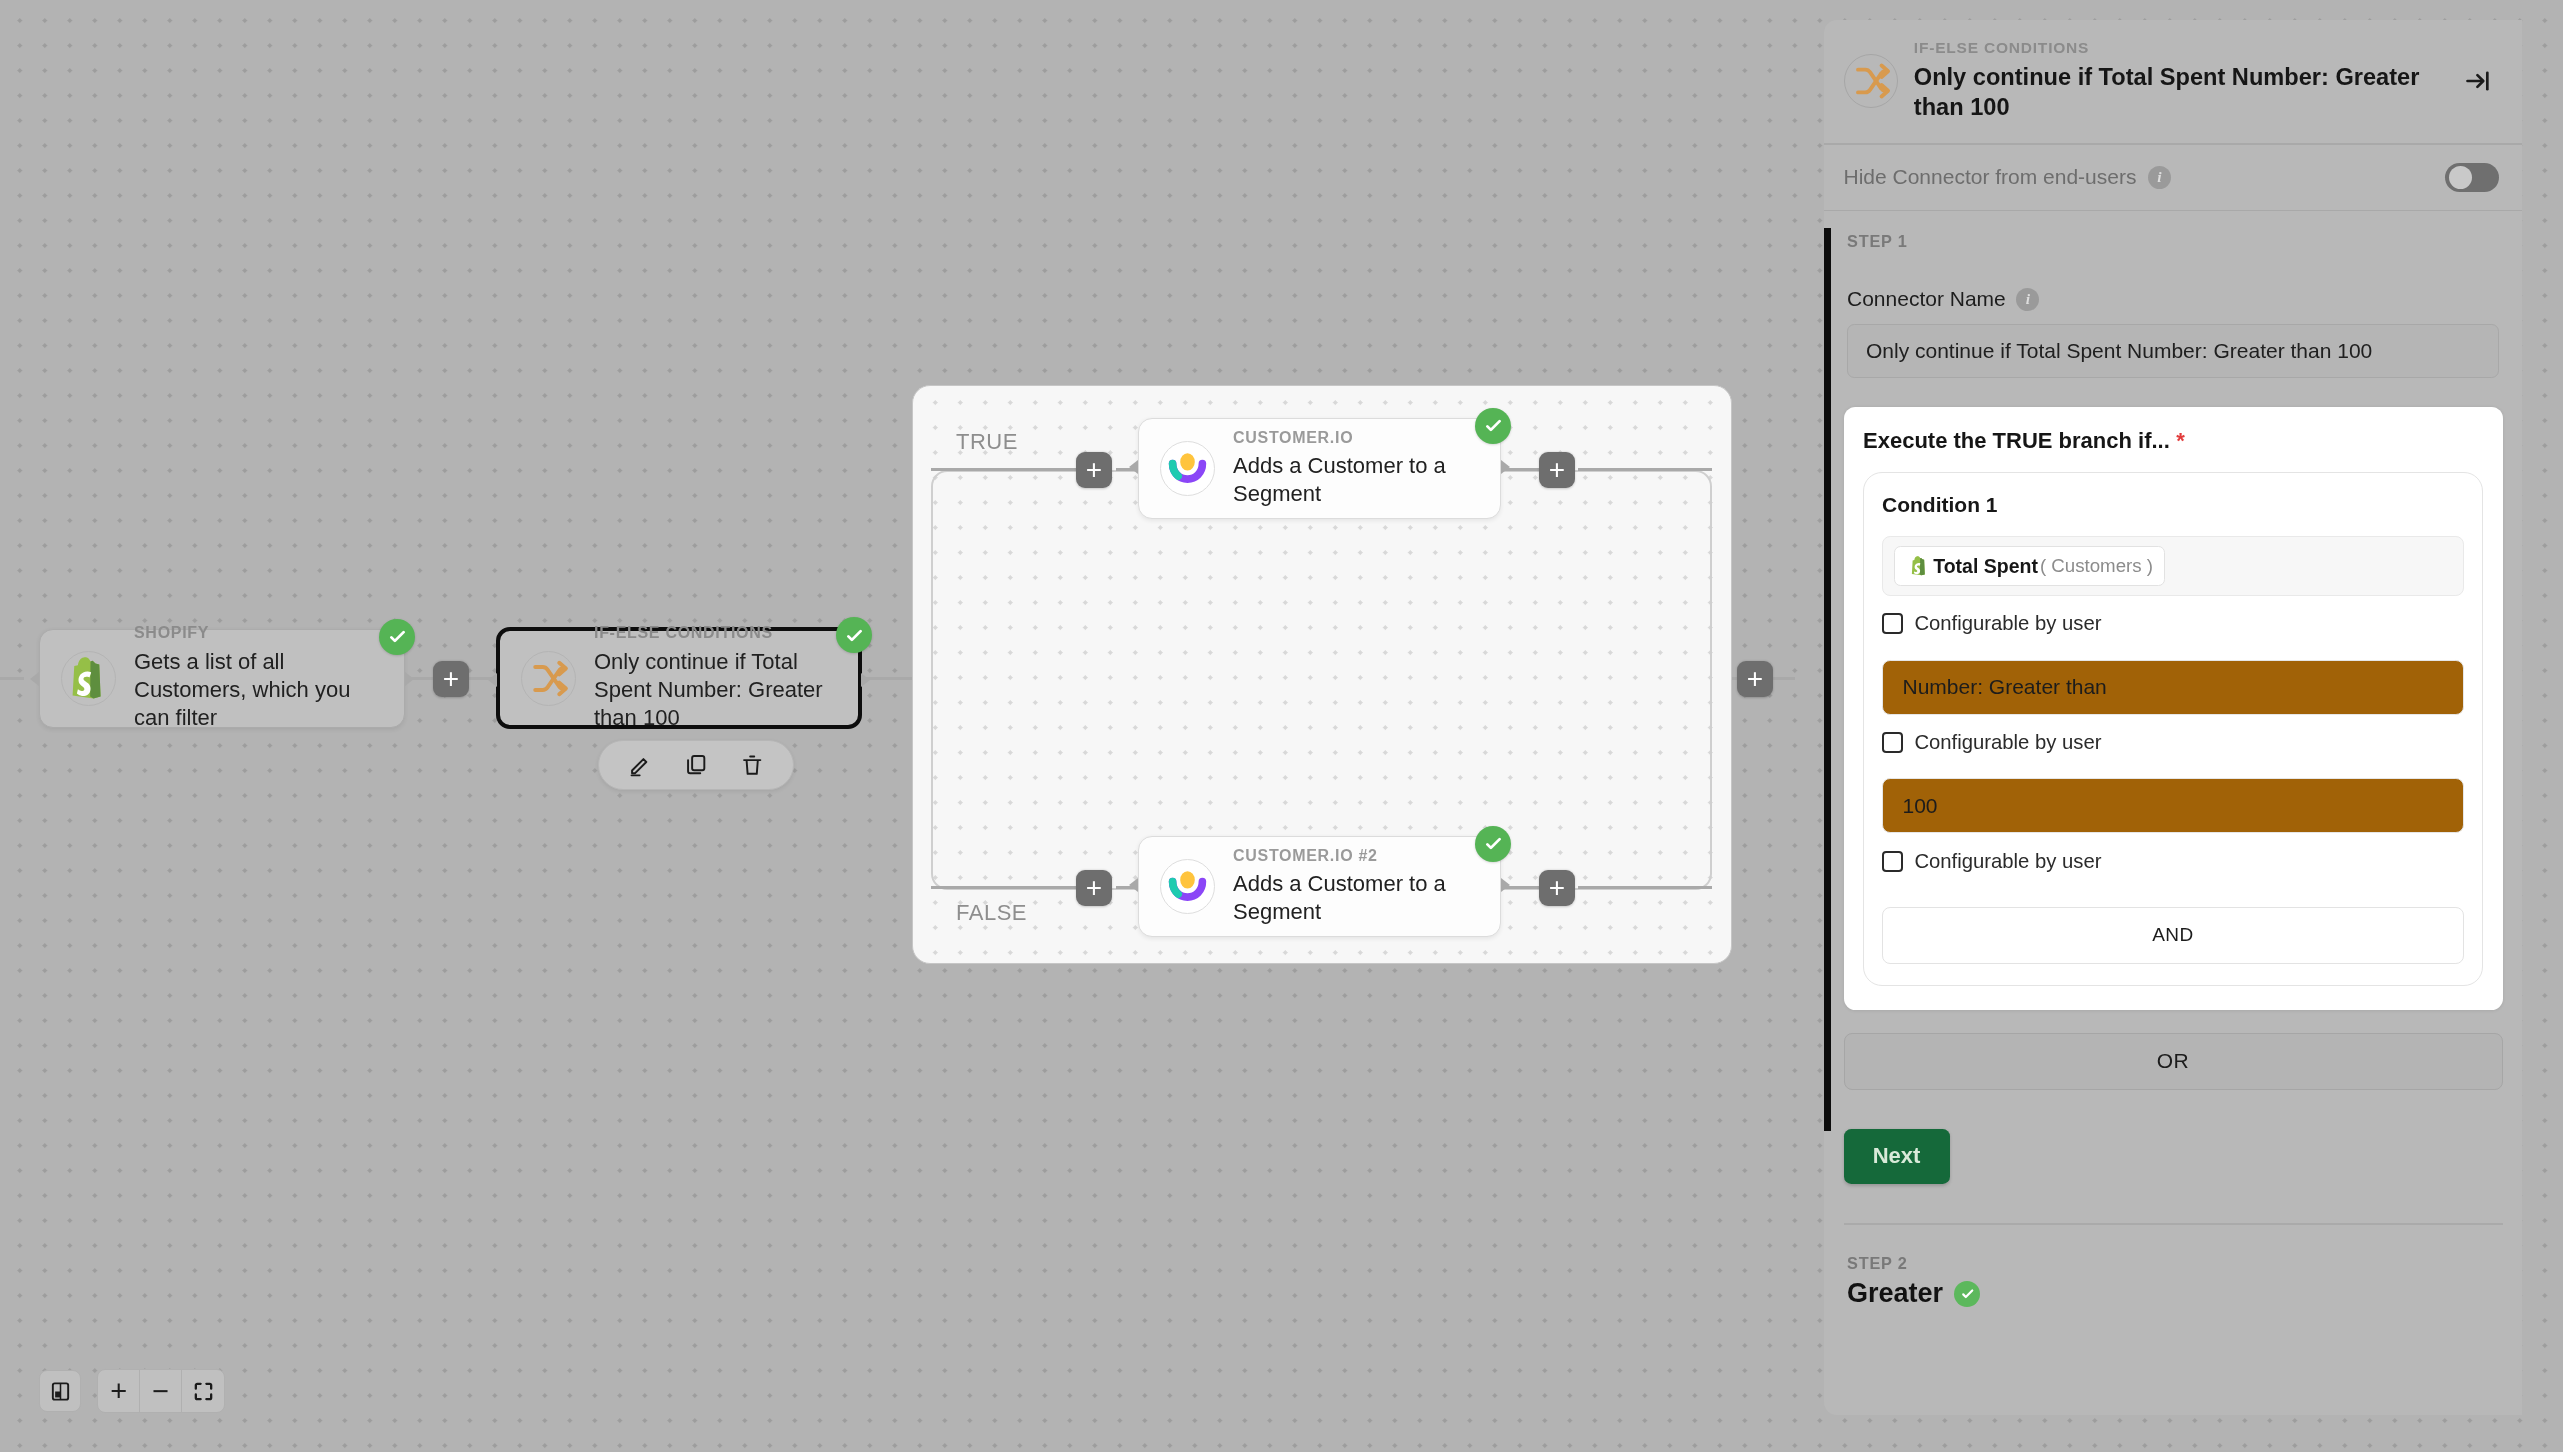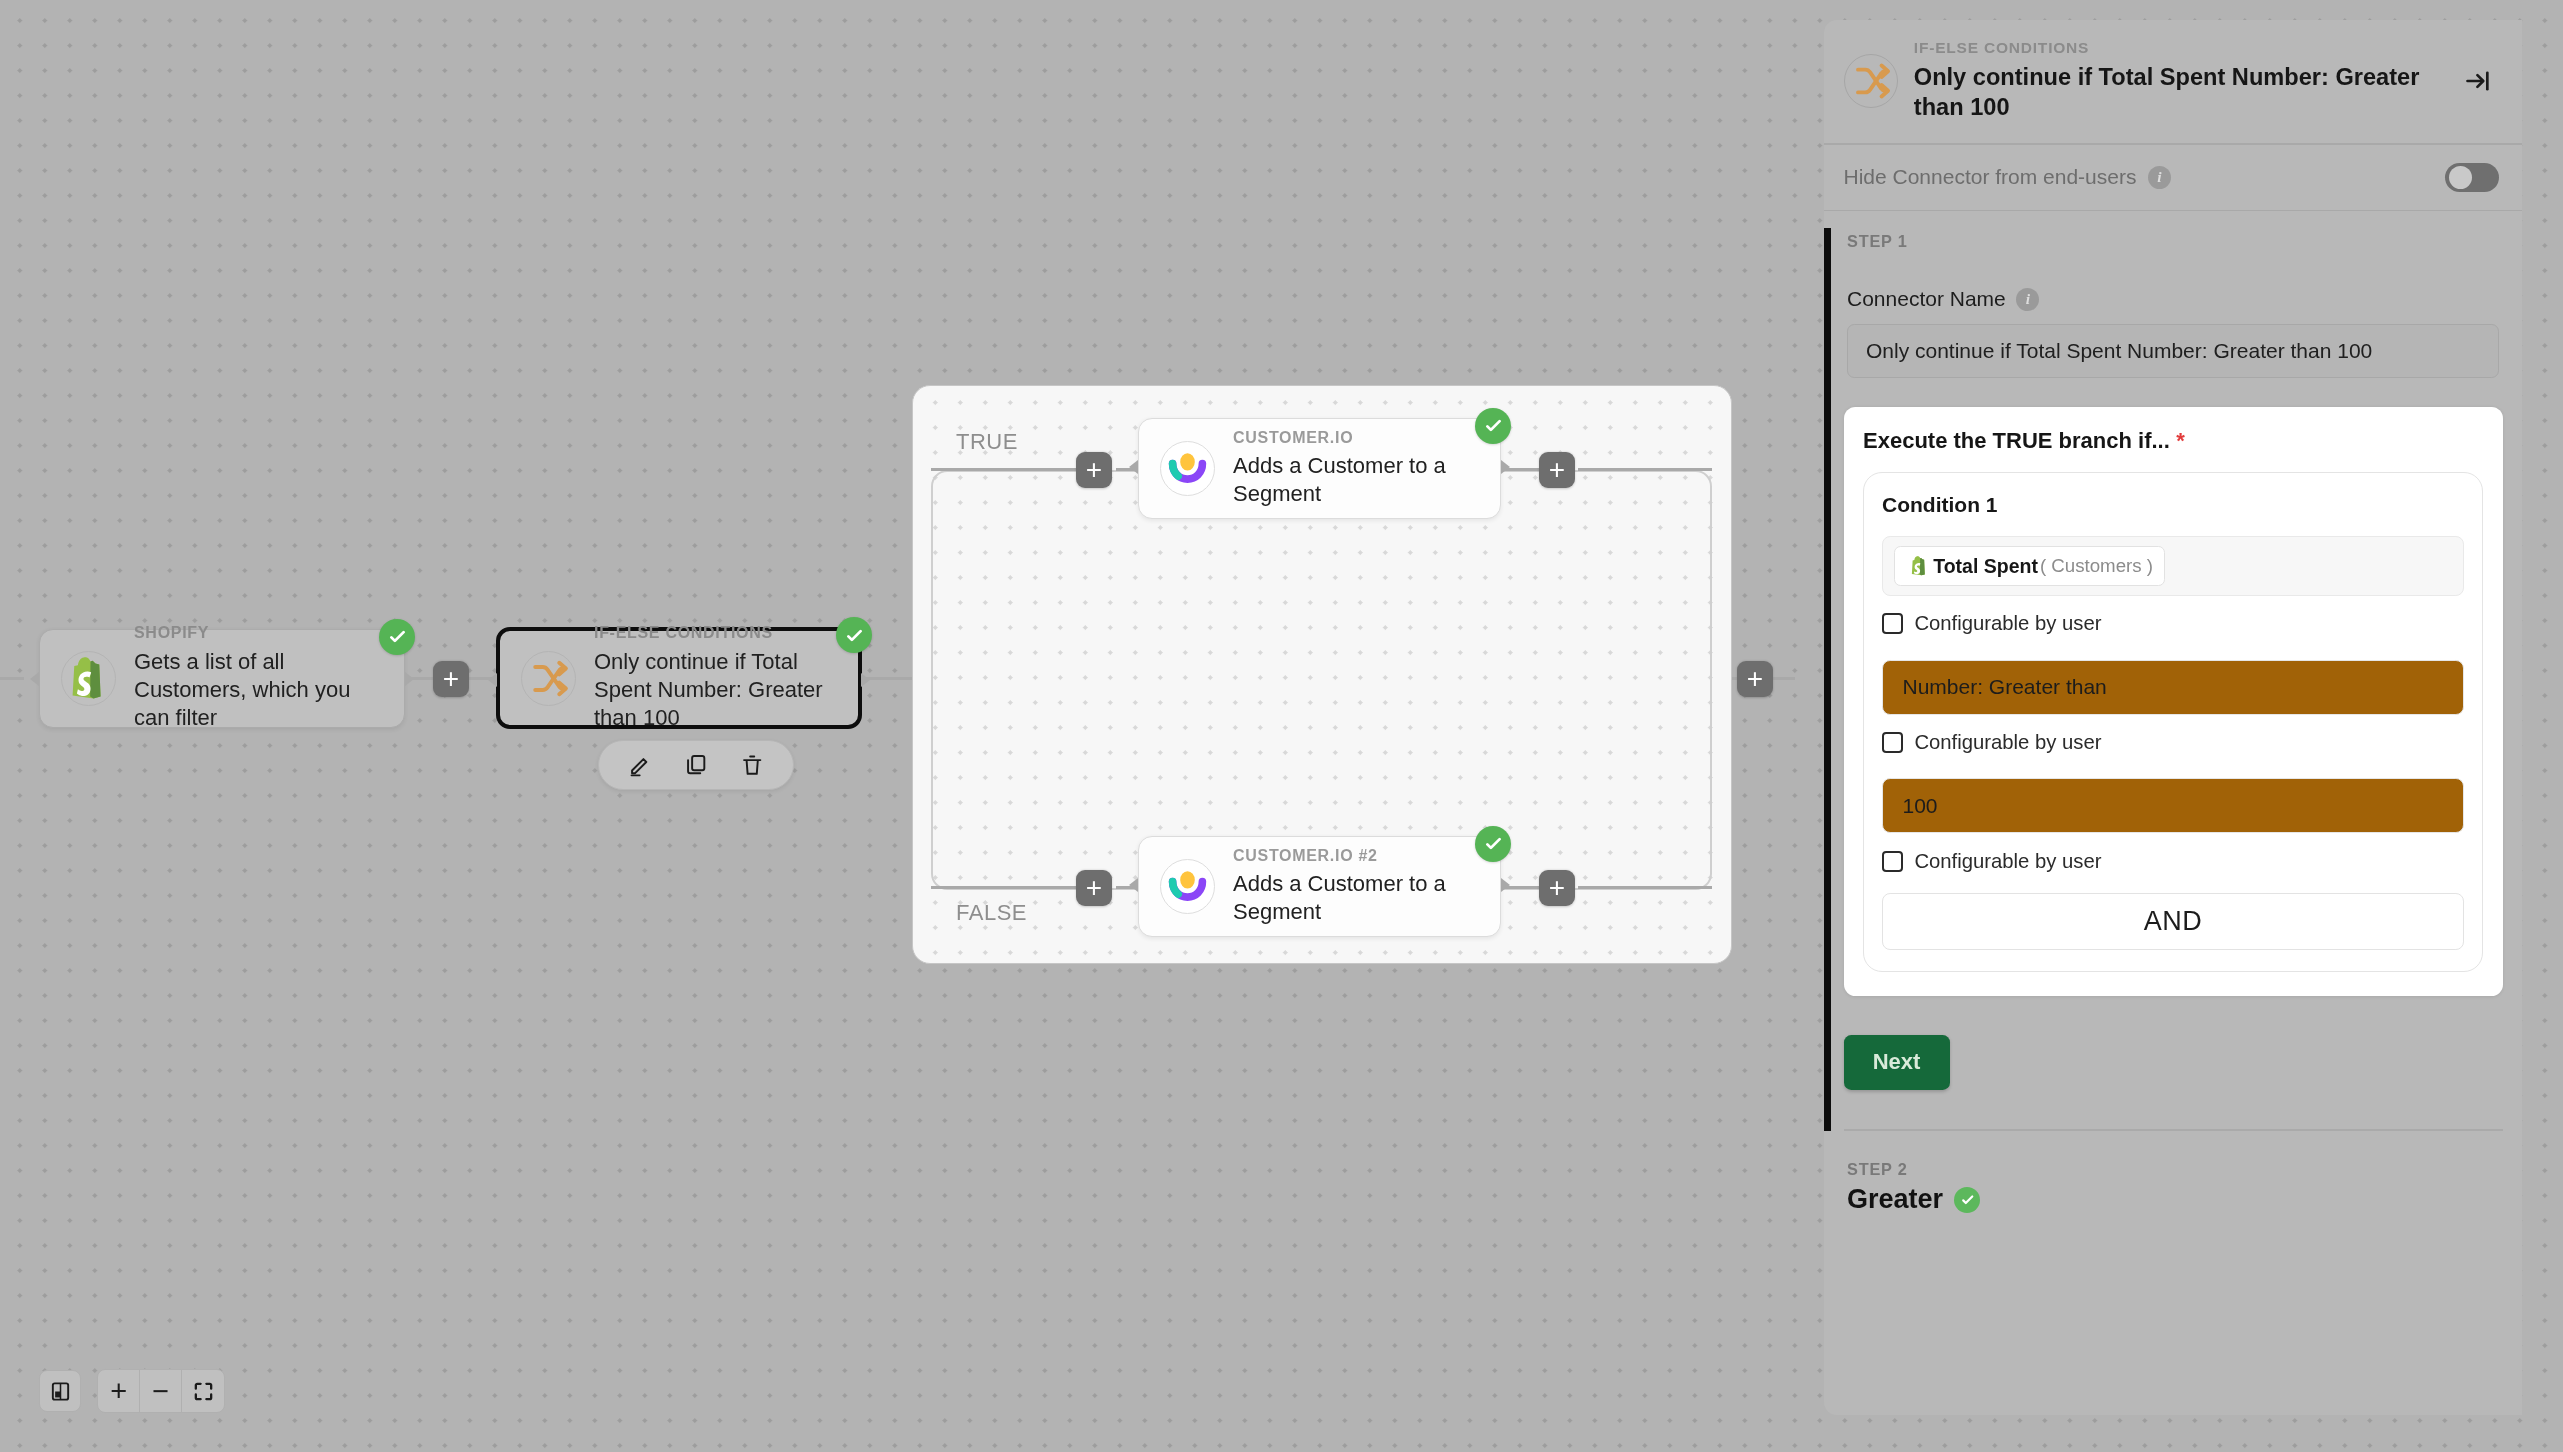--- a/index.html
+++ b/index.html
@@ -213,24 +213,24 @@
   .cb-box { width: 21px; height: 21px; border: 2.4px solid #2a2a2a; border-radius: 4.1px; background: #fff; }
   .cb-label { font-size: 20.3px; color: #2b2b2b; }
 
   .select-box {
     margin-top: 24.4px; height: 55px; border-radius: 8.1px;
     border: 1.6px solid #e6e6e6; background: #a16207;
     display: flex; align-items: center; padding: 0 19.5px;
     font-size: 21px; color: #1c1c1c;
   }
   .and-btn {
-    margin-top: 20px; height: 57px; border-radius: 8.1px;
+    margin-top: 34px; height: 57px; border-radius: 8.1px;
     border: 1.6px solid #e3e3e3; background: #fff;
     display: flex; align-items: center; justify-content: center;
-    font-size: 27px; color: #1c1c1c; letter-spacing: 0.5px;
+    font-size: 19px; color: #1c1c1c; letter-spacing: 0.5px;
   }
   .or-btn {
     margin: 23px 19.5px 0 19.5px; height: 57px; border-radius: 8.1px;
     border: 1.6px solid #a6a6a6; background: #b4b4b4;
     display: flex; align-items: center; justify-content: center;
     font-size: 21px; color: #1c1c1c; letter-spacing: 0.5px;
   }
   .next-btn {
     margin: 39px 0 0 19.5px; width: 106px; height: 55px; border-radius: 7.3px;
     background: #15693a; color: #d9ead9; font-size: 22px; font-weight: 700;
@@ -498,20 +498,21 @@
             <div class="select-box">100</div>
             <div class="cb-row">
               <span class="cb-box"></span>
               <span class="cb-label">Configurable by user</span>
             </div>
 
             <div class="and-btn">AND</div>
           </div>
         </div>
 
+        <div class="or-btn">OR</div>
 
         <div class="next-btn">Next</div>
 
         <div class="panel-hr"></div>
       </div>
 
       <div class="step-block step2">
         <div class="step-kicker">STEP 2</div>
         <div class="step-name-row">
           <span class="step-name">Greater</span>

